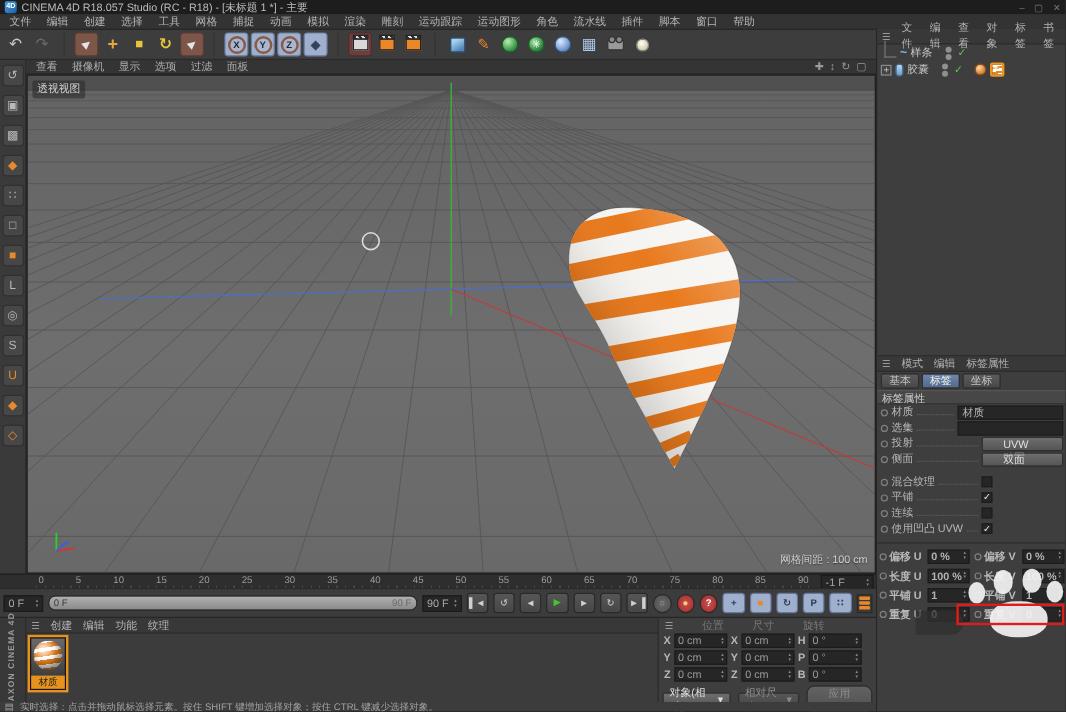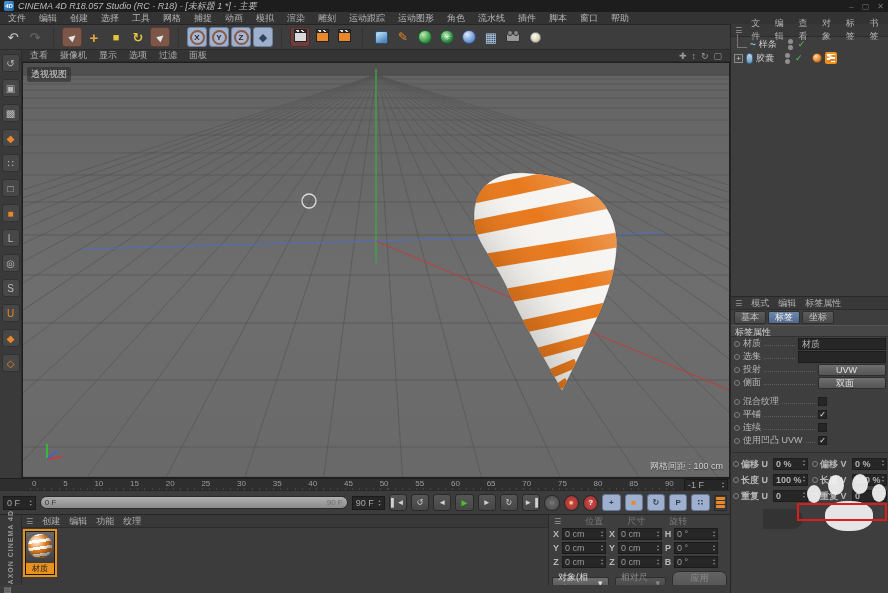--- a/index.html
+++ b/index.html
@@ -1,20 +1,20 @@
 <!DOCTYPE html>
 <html><head>
 <meta charset="utf-8">
 <style>
   html,body{margin:0;padding:0;background:#222;}
   *{box-sizing:border-box;font-family:"Liberation Sans","DejaVu Sans",sans-serif;}
   #root{position:relative;width:888px;height:593px;background:#3c3c3c;overflow:hidden;color:#c0c0c0;font-size:9px;}
 
   
-  .titlebar{position:absolute;left:0;top:0;width:888px;height:12px;background:#1d1d1d;display:flex;align-items:center;padding:0 4px;gap:4px;font-style:italic;}
+  .titlebar{position:absolute;left:0;top:0;width:888px;height:12px;background:#1d1d1d;display:flex;align-items:center;padding:0 4px;gap:4px;}
   .appicon{width:10px;height:10px;background:linear-gradient(135deg,#4aa0e0,#1d5fa0);border-radius:2px;color:#fff;font-size:6px;line-height:10px;text-align:center;font-weight:bold;}
   .wtitle{color:#bdbdbd;font-size:9px;white-space:nowrap;}
   .winbtns{margin-left:auto;display:flex;gap:8px;color:#777;font-size:8px;}
 
   
   .menubar{position:absolute;left:0;top:12px;width:888px;height:13px;background:#333333;border-bottom:1px solid #262626;display:flex;align-items:center;padding:0 8px;gap:13px;}
   .menubar .menu-item{color:#b5b5b5;white-space:nowrap;}
 
   
   .toolbar{position:absolute;left:0;top:25px;width:730px;height:25px;background:#3d3d3d;border-bottom:1px solid #2a2a2a;display:flex;align-items:center;padding:0 2px;}
@@ -550,20 +550,44 @@
                 <span class="spin">
                   <span>▴</span>
                   <span>▾</span>
                 </span>
               </span>
           </div>
         </div>
         <div class="uvrow">
           <div class="uvcell">
             <span class="adot"></span>
+            <span class="uvlabel">平铺 U</span>
+            <span class="uvfield">
+                <span>1</span>
+                <span class="spin">
+                  <span>▴</span>
+                  <span>▾</span>
+                </span>
+              </span>
+          </div>
+          <div class="uvcell">
+            <span class="adot"></span>
+            <span class="uvlabel">平铺 V</span>
+            <span class="uvfield">
+                <span>1</span>
+                <span class="spin">
+                  <span>▴</span>
+                  <span>▾</span>
+                </span>
+              </span>
+          </div>
+        </div>
+        <div class="uvrow">
+          <div class="uvcell">
+            <span class="adot"></span>
             <span class="uvlabel">重复 U</span>
             <span class="uvfield">
                 <span>0</span>
                 <span class="spin">
                   <span>▴</span>
                   <span>▾</span>
                 </span>
               </span>
           </div>
           <div class="uvcell">
@@ -777,15 +801,16 @@
             <span>相对尺寸</span>
             <span>▾</span>
           </span>
         <span class="capply">应用</span>
       </div>
     </div>
   </div>
 
   <div class="statusbar">
     <span>▤</span>
+    <span>实时选择：点击并拖动鼠标选择元素。按住 SHIFT 键增加选择对象；按住 CTRL 键减少选择对象。</span>
   </div>
 
 </div>
 
 </body></html>

